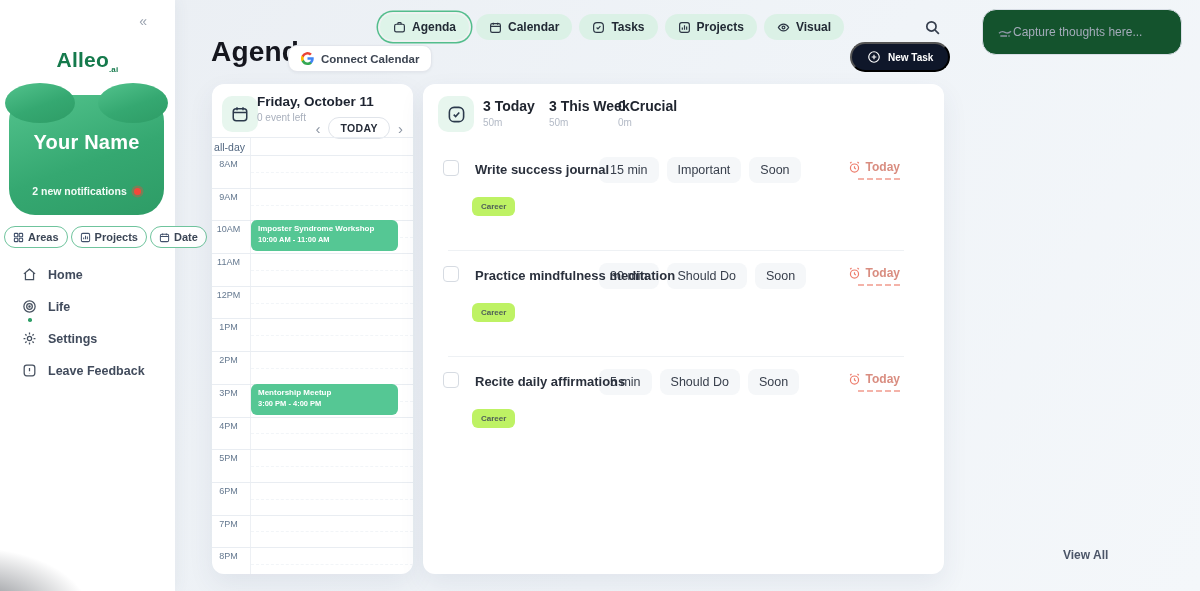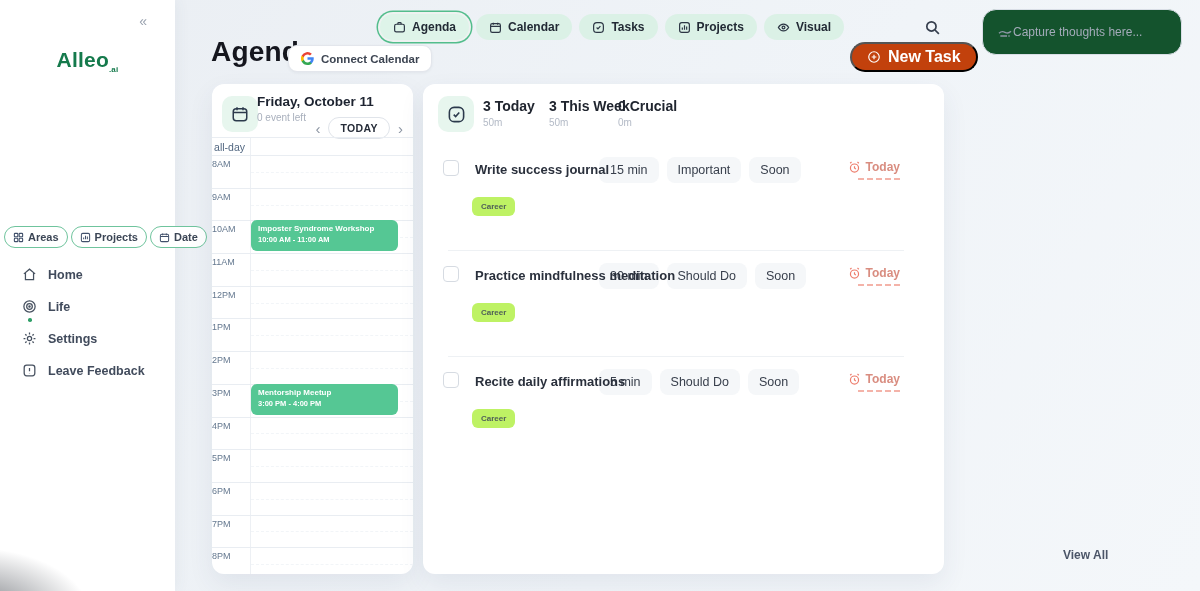--- a/index.html
+++ b/index.html
@@ -64,22 +64,22 @@
 
   .page-title { position:absolute; left:211px; top:36px; font-size:28px;
     font-weight:800; color:#15161e; letter-spacing:.2px; }
   .connect-btn { position:absolute; left:288px; top:45px; height:27px;
     display:flex; align-items:center; gap:7px; background:#ffffff;
     border:1px solid #e3e6ec; border-radius:9px; padding:0 12px;
     font-size:11.5px; font-weight:600; color:#3d4552; cursor:pointer;
     box-shadow:0 1px 3px rgba(30,45,70,.06); }
   .connect-btn svg { width:13px; height:13px; }
   .newtask-btn { position:absolute; left:850px; top:42px; height:30px;
-    display:flex; align-items:center; gap:7px; background:#c2410c; color:#ffffff;
-    border-radius:16px; padding:0 15px; font-size:16px; font-weight:700; cursor:pointer; }
+    display:flex; align-items:center; gap:7px; background:#0f172a; color:#ffffff;
+    border-radius:16px; padding:0 15px; font-size:10px; font-weight:700; cursor:pointer; }
   .newtask-btn svg { width:14px; height:14px; stroke:#ffffff; }
 
   
   .cal-panel { position:absolute; left:212px; top:84px; width:201px; height:490px;
     background:#ffffff; border-radius:12px; box-shadow:0 10px 26px rgba(50,70,100,.08);
     overflow:hidden; }
   .cal-head-icon { position:absolute; left:10px; top:12px; width:36px; height:36px;
     background:#e7f6ee; border-radius:10px; display:flex; align-items:center; justify-content:center; }
   .cal-head-icon svg { width:18px; height:18px; stroke:#2c3a4c; }
   .cal-title { position:absolute; left:45px; top:10px; font-size:13.5px; font-weight:700; color:#1d2330; }
@@ -90,21 +90,21 @@
     font-size:10.5px; font-weight:700; color:#262c38; letter-spacing:.4px;
     background:#fff; cursor:pointer; }
   .cal-grid { position:absolute; left:0; top:53px; width:100%; height:437px; }
   .gutter-line { position:absolute; left:38px; top:0; bottom:0; width:1px; background:#edf0f4; }
   .allday-row { height:18px; border-top:1px solid #e9edf2; position:relative; }
   .allday-label { position:absolute; top:3px; left:0; width:33px; text-align:right;
     font-size:10.5px; color:#526781; }
   .hrow { height:32.7px; border-top:1px solid #e9edf2; position:relative; }
   .hrow::after { content:""; position:absolute; left:39px; right:0; top:50%;
     border-top:1px dashed #f2f5f8; }
-  .hlabel { position:absolute; top:3px; left:0; width:33px; text-align:left;
+  .hlabel { position:absolute; top:3px; left:0; width:33px; text-align:center;
     font-size:9px; color:#64788f; }
   .cal-event { position:absolute; left:39px; width:147px; height:31px;
     background:#55c794; border-radius:6px; padding:4px 7px; color:#ffffff;
     cursor:pointer; z-index:2; overflow:hidden; }
   .cal-event .ev-title { font-size:8px; font-weight:600; white-space:nowrap; }
   .cal-event .ev-time { font-size:7.5px; font-weight:800; margin-top:2px; }
 
   
   .task-panel { position:absolute; left:423px; top:84px; width:521px; height:490px;
     background:#ffffff; border-radius:12px; box-shadow:0 10px 26px rgba(50,70,100,.08); }
@@ -136,20 +136,29 @@
 </head>
 <body>
 
 <aside class="sidebar">
   <div class="logo-row">
     <span class="logo"><span>Alleo</span><span class="suffix">.ai</span></span>
   </div>
   <div class="collapse">«</div>
 
 
+  <div class="user-card">
+    <div class="bump" style="left:-4px;"></div>
+    <div class="bump" style="right:-4px;"></div>
+    <div class="user-name">Your Name</div>
+    <div class="notif-row">
+      <span>2 new notifications</span>
+      <span class="notif-dot"></span>
+    </div>
+  </div>
 
   <div class="filter-row">
     <div class="filter-pill">
       <svg viewBox="0 0 24 24" fill="none" stroke-width="2.4">
           <rect x="3" y="3" width="7.5" height="7.5" rx="1.5"></rect>
           <rect x="13.5" y="3" width="7.5" height="7.5" rx="1.5"></rect>
           <rect x="3" y="13.5" width="7.5" height="7.5" rx="1.5"></rect>
           <rect x="13.5" y="13.5" width="7.5" height="7.5" rx="1.5"></rect>
         </svg>
       <span>Areas</span>

